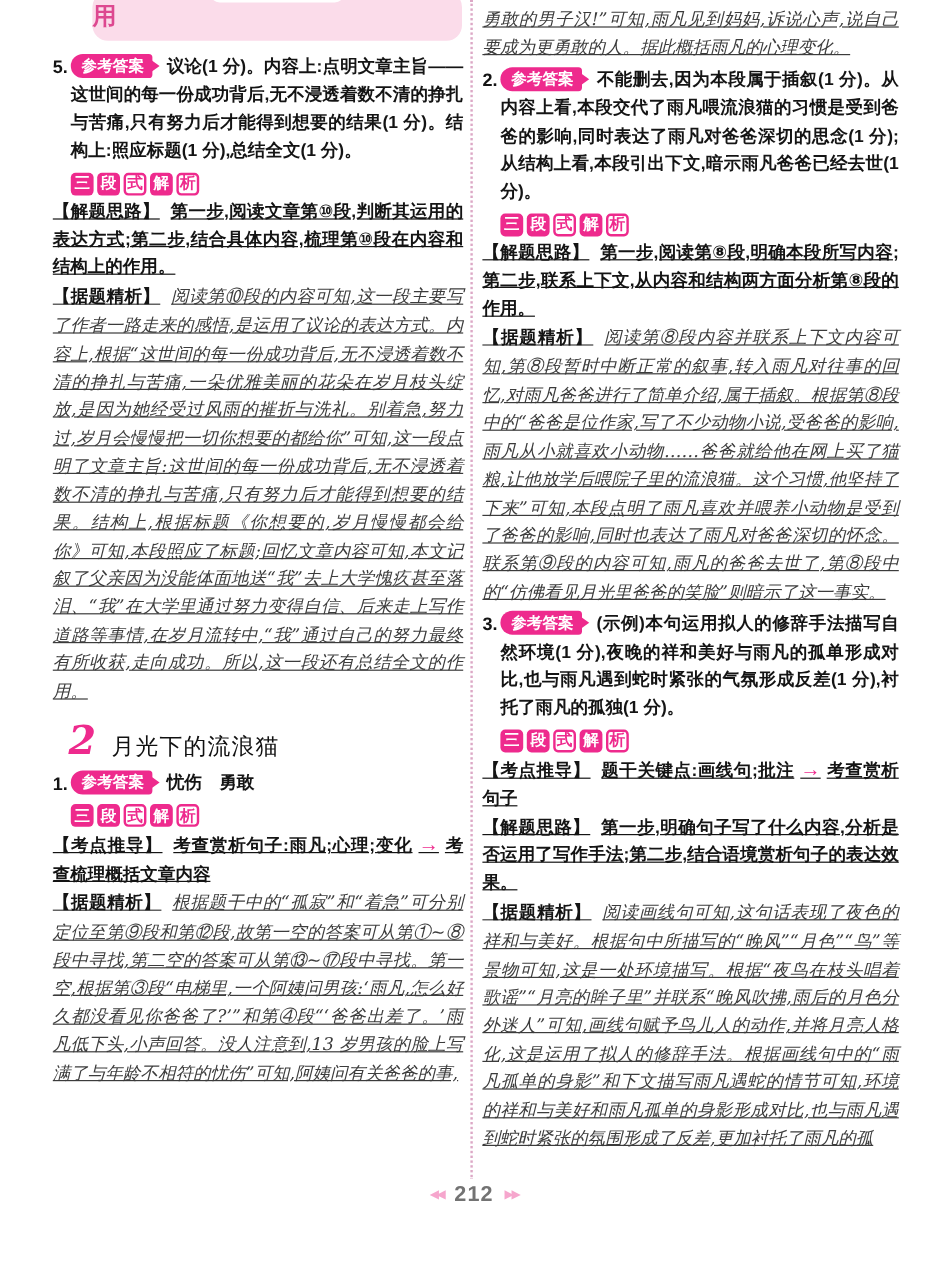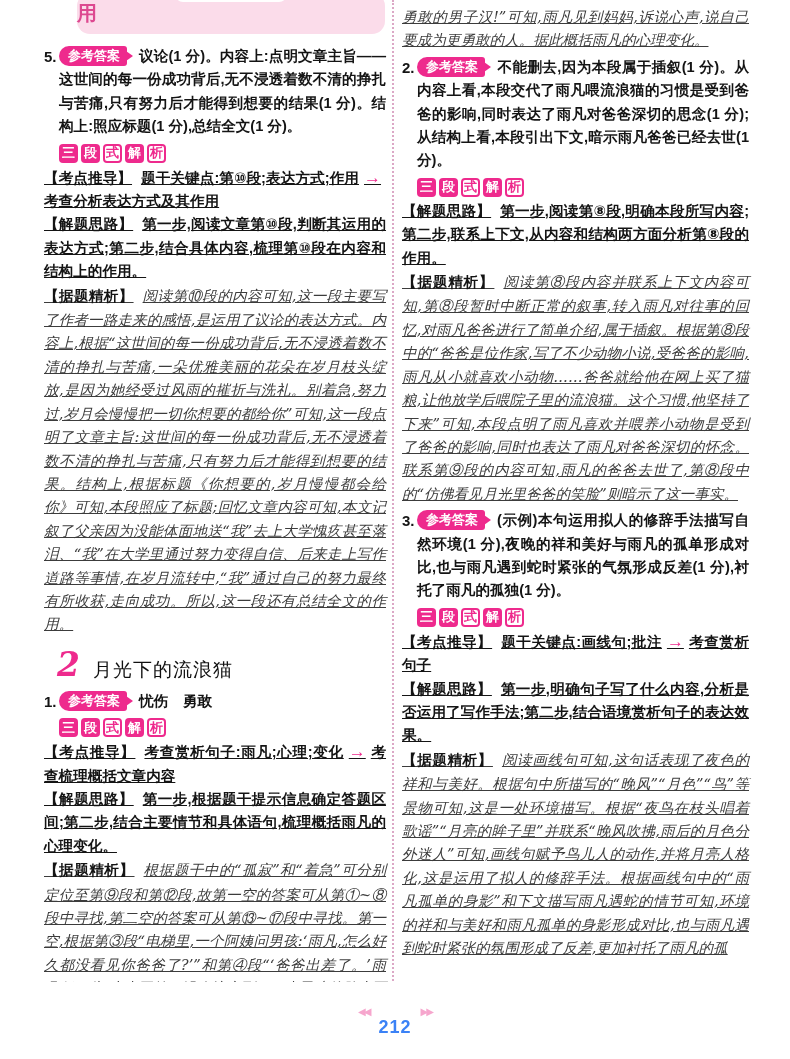--- a/index.html
+++ b/index.html
@@ -54,21 +54,21 @@
   
   .sec-head { display:flex; align-items:baseline; margin:12px 0 7px 13px; }
   .sec-num { color:#ee2a8d; font-family:"DejaVu Serif","Liberation Serif",serif;
              font-style:italic; font-weight:bold; font-size:33px; margin-right:13px; line-height:1; }
   .sec-title { font-size:19px; font-weight:normal; color:#101010; letter-spacing:1px; }
 
   
   .footer { position:absolute; left:0; top:985px; width:790px;
             display:flex; align-items:center; justify-content:center; gap:9px; }
   .nav-arrows { color:#f6a6cd; font-size:10px; letter-spacing:-2px; }
-  .pagenum { font-size:18px; font-weight:bold; color:#3b82f6; letter-spacing:1px;margin-top:32px; }
+  .pagenum { font-size:18px; font-weight:bold; color:#737373; letter-spacing:1px; }
 </style>
 </head>
 <body>
 
 <div class="columns">
 
   <div class="col-left">
 
     <div class="top-box">
       <div class="top-notch"></div>
@@ -83,21 +83,20 @@
     </div>
 
     <div class="brow">
       <span class="bchar solid">三</span>
       <span class="bchar solid">段</span>
       <span class="bchar outline">式</span>
       <span class="bchar solid">解</span>
       <span class="bchar outline">析</span>
     </div>
 
-    <p class="para"><b class="plabel">【考点推导】</b><span>题干关键点:第⑩段;表达方式;作用</span><span class="arrow">→</span><span>考查分析表达方式及其作用</span></p>
     <p class="para"><b class="plabel">【解题思路】</b><span>第一步,阅读文章第⑩段,判断其运用的表达方式;第二步,结合具体内容,梳理第⑩段在内容和结构上的作用。</span></p>
     <p class="para kai"><b class="plabel">【据题精析】</b><span>阅读第⑩段的内容可知,这一段主要写了作者一路走来的感悟,是运用了议论的表达方式。内容上,根据“这世间的每一份成功背后,无不浸透着数不清的挣扎与苦痛,一朵优雅美丽的花朵在岁月枝头绽放,是因为她经受过风雨的摧折与洗礼。别着急,努力过,岁月会慢慢把一切你想要的都给你”可知,这一段点明了文章主旨:这世间的每一份成功背后,无不浸透着数不清的挣扎与苦痛,只有努力后才能得到想要的结果。结构上,根据标题《你想要的,岁月慢慢都会给你》可知,本段照应了标题;回忆文章内容可知,本文记叙了父亲因为没能体面地送“我”去上大学愧疚甚至落泪、“我”在大学里通过努力变得自信、后来走上写作道路等事情,在岁月流转中,“我”通过自己的努力最终有所收获,走向成功。所以,这一段还有总结全文的作用。</span></p>
 
     <div class="sec-head">
       <span class="sec-num">2</span>
       <span class="sec-title">月光下的流浪猫</span>
     </div>
 
     <div class="item">
       <span class="item-num">1.</span>
@@ -108,21 +107,20 @@
 
     <div class="brow">
       <span class="bchar solid">三</span>
       <span class="bchar solid">段</span>
       <span class="bchar outline">式</span>
       <span class="bchar solid">解</span>
       <span class="bchar outline">析</span>
     </div>
 
     <p class="para"><b class="plabel">【考点推导】</b><span>考查赏析句子:雨凡;心理;变化</span><span class="arrow">→</span><span>考查梳理概括文章内容</span></p>
-    <p class="para"><b class="plabel">【解题思路】</b><span>第一步,根据题干提示信息确定答题区间;第二步,结合主要情节和具体语句,梳理概括雨凡的心理变化。</span></p>
     <p class="para kai"><b class="plabel">【据题精析】</b><span>根据题干中的“孤寂”和“着急”可分别定位至第⑨段和第⑫段,故第一空的答案可从第①~⑧段中寻找,第二空的答案可从第⑬~⑰段中寻找。第一空,根据第③段“电梯里,一个阿姨问男孩:‘雨凡,怎么好久都没看见你爸爸了?’”和第④段“‘爸爸出差了。’雨凡低下头,小声回答。没人注意到,13 岁男孩的脸上写满了与年龄不相符的忧伤”可知,阿姨问有关爸爸的事,</span></p>
 
   </div>
 
   <div class="divider"></div>
 
   <div class="col-right">
 
     <p class="para kai">勇敢的男子汉!”可知,雨凡见到妈妈,诉说心声,说自己要成为更勇敢的人。据此概括雨凡的心理变化。</p>
 

